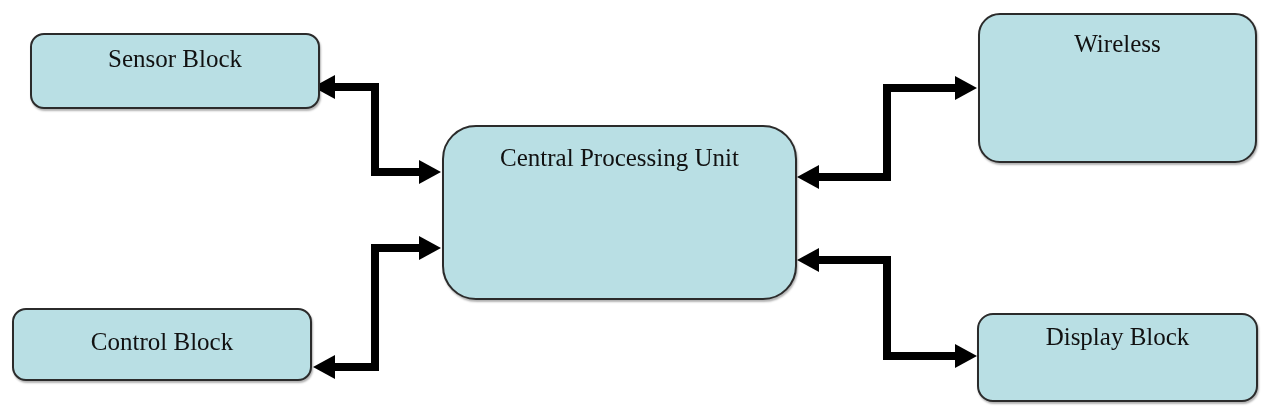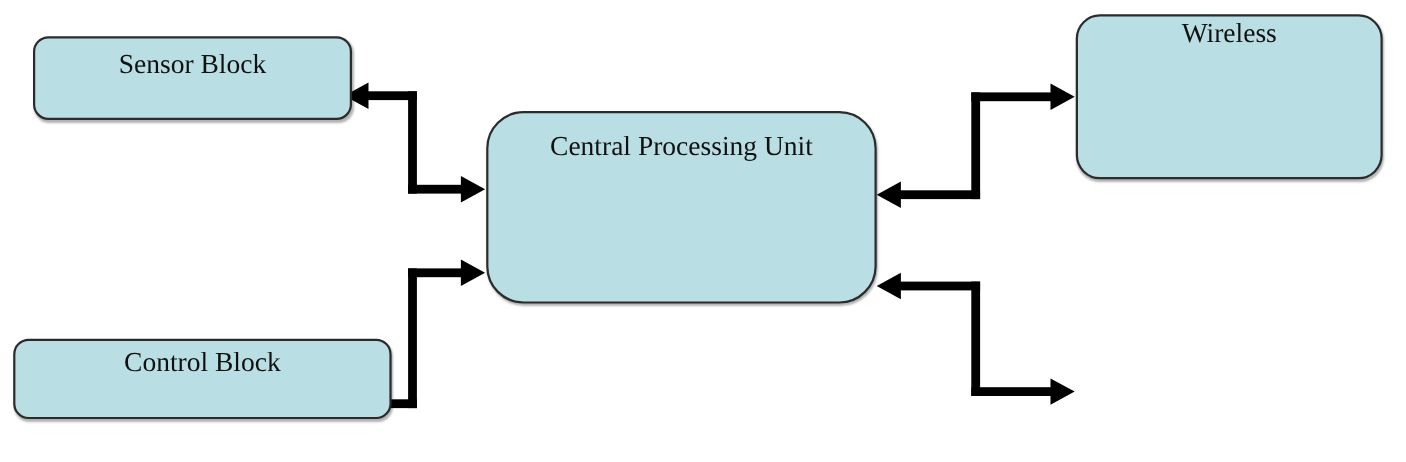--- a/index.html
+++ b/index.html
@@ -21,23 +21,23 @@
     box-sizing: border-box;
     background: var(--node-fill, #b9dfe4);
     border: 2px solid var(--node-border, #2b2b2b);
     color: var(--text, #111111);
     text-align: center;
     font-size: 25px;
     line-height: 32px;
     box-shadow: 1px 2px 2px rgba(0,0,0,0.30);
   }
   .node-sensor   { left: 30px;  top: 33px;  width: 290px; height: 76px;  border-radius: 14px; padding-top: 8px; }
-  .node-control  { left: 12px;  top: 308px; width: 344px; height: 73px;  border-radius: 14px; padding-top: 4px; }
-  .node-cpu      { left: 442px; top: 101px; width: 355px; height: 175px; border-radius: 34px; padding-top: 16px; line-height: 30px; }
-  .node-wireless { left: 978px; top: 13px;  width: 279px; height: 150px; border-radius: 22px; }
+  .node-control  { left: 12px;  top: 308px; width: 300px; height: 73px;  border-radius: 14px; padding-top: 16px; }
+  .node-cpu      { left: 442px; top: 125px; width: 355px; height: 175px; border-radius: 34px; padding-top: 16px; line-height: 30px; }
+  .node-wireless { left: 978px; top: 13px;  width: 279px; height: 150px; border-radius: 22px; padding-top: 13px; }
   .node-display  { left: 977px; top: 313px; width: 281px; height: 89px;  border-radius: 16px; padding-top: 6px; }
   .node-cpu .line2 { margin-top: 30px; }
   .node-line { display: block; }
   
   .seg {
     position: absolute;
     background: var(--arrow, #000000);
   }
   .ah {
     position: absolute;
@@ -95,14 +95,17 @@
   </div>
 
   <div class="node node-cpu">
     <span class="node-line line1">Central Processing Unit</span>
   </div>
 
   <div class="node node-wireless">
     <span class="node-line">Wireless</span>
   </div>
 
+  <div class="node node-display">
+    <span class="node-line">Display Block</span>
+  </div>
 
 </div>
 
 </body></html>

